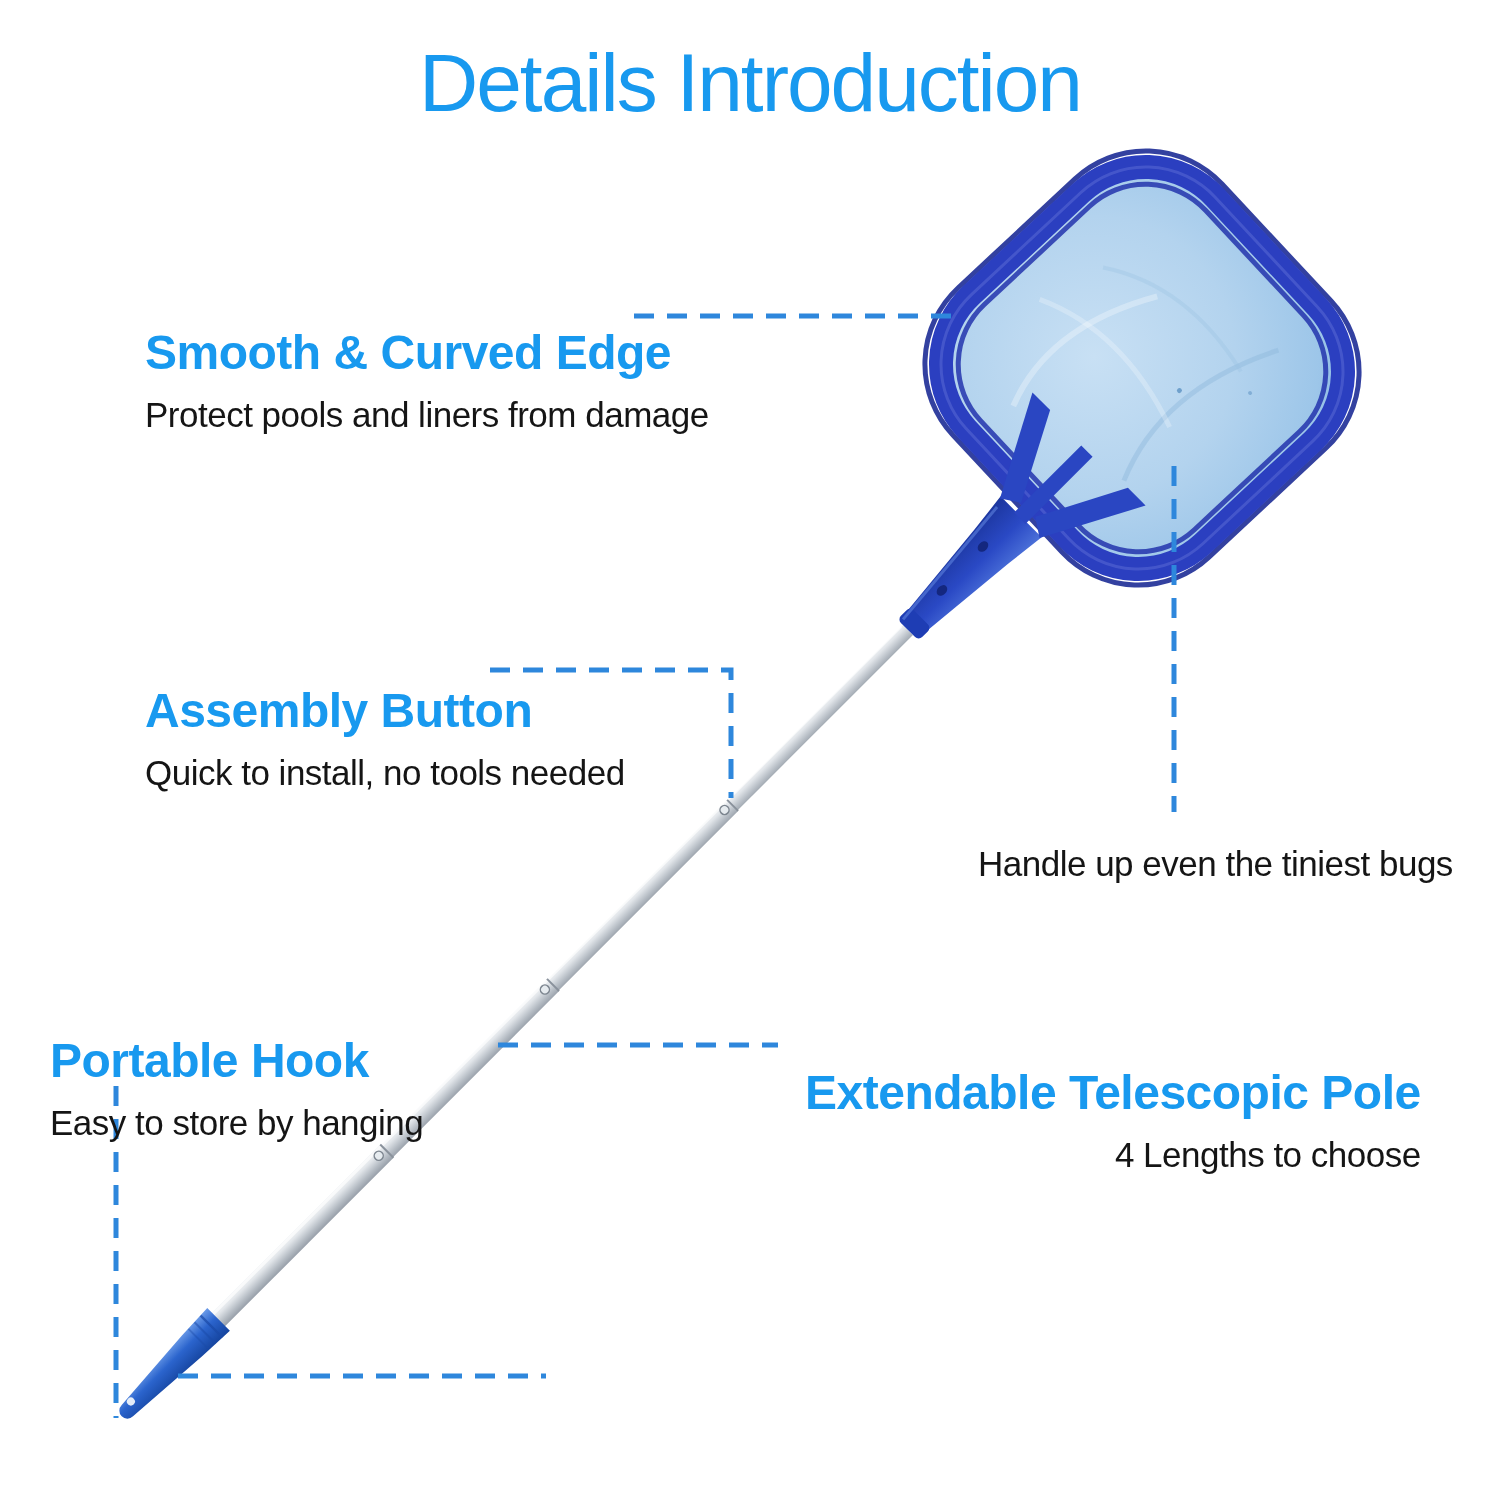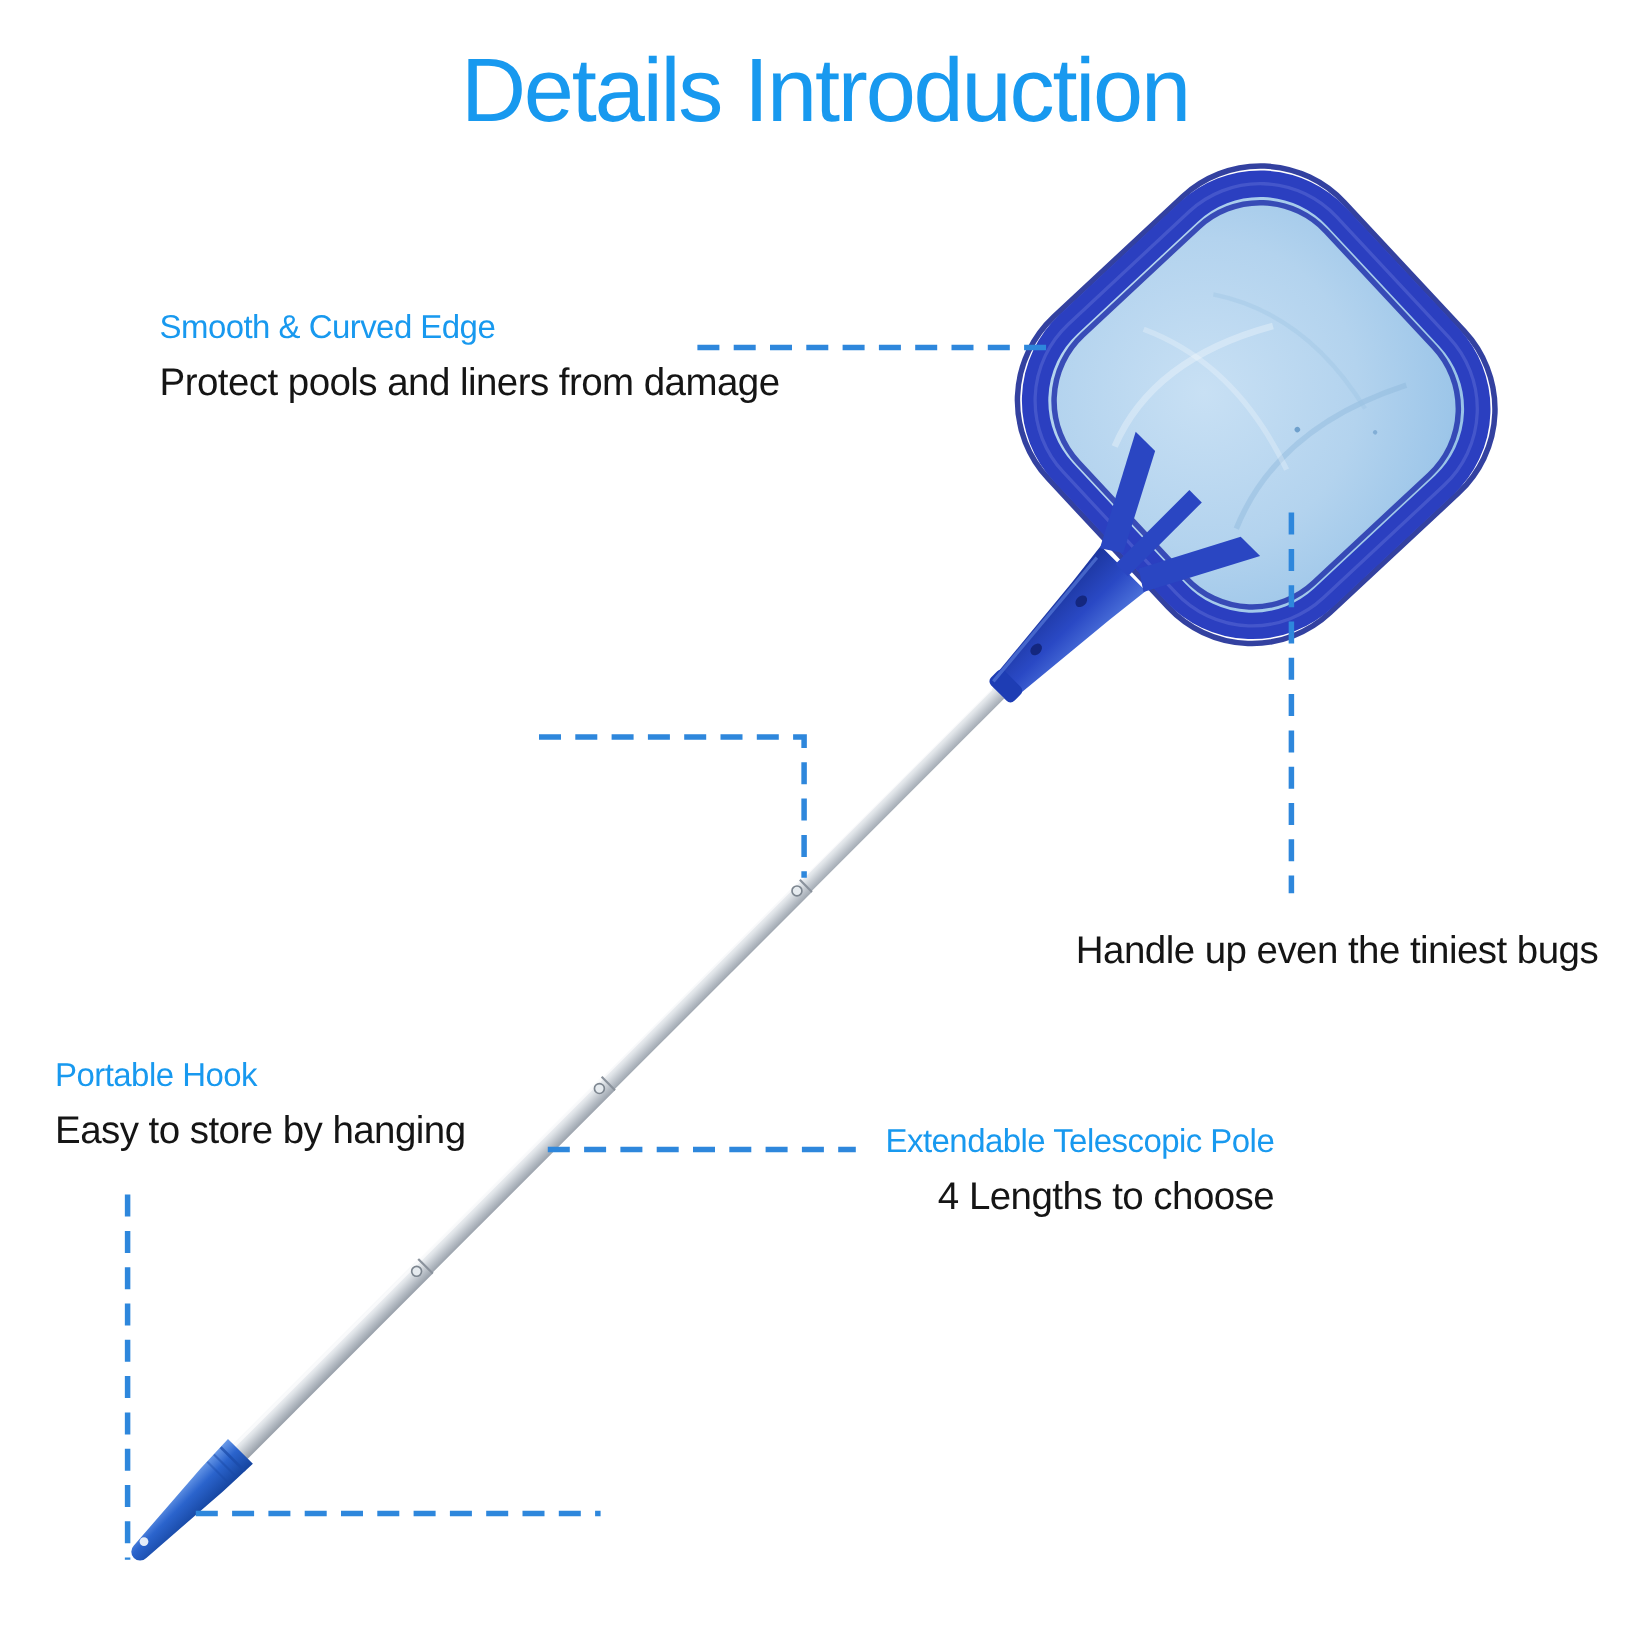--- a/index.html
+++ b/index.html
@@ -13,31 +13,31 @@
   .page-title{
     position:absolute;left:0;top:36px;width:1500px;
     text-align:center;
     font-size:82px;font-weight:400;letter-spacing:-2px;
     color:var(--c-accent,#1899ef);
     margin:0;
   }
   .product-svg{position:absolute;left:0;top:0;width:1500px;height:1500px;}
   .callout{position:absolute;white-space:nowrap;}
   .co-title{
-    font-size:30px;font-weight:400;letter-spacing:-0.5px;
-    color:var(--c-accent,#1899ef);line-height:1.3;
+    font-size:48px;font-weight:700;letter-spacing:-0.5px;
+    color:var(--c-accent,#1899ef);line-height:1.3;margin-top:44px;
   }
   .co-desc{
     font-size:35px;font-weight:400;letter-spacing:-0.5px;
     color:var(--c-text,#151515);line-height:1.3;margin-top:8px;
   }
   #co-smooth   {left:145px; top:278px;}
   #co-assembly {left:145px; top:636px;}
   #co-mesh     {left:978px; top:833px;}
-  #co-hook     {left:50px;  top:958px;}
+  #co-hook     {left:50px;  top:986px;}
   #co-pole     {left:805px; top:1018px;text-align:right;}
   #co-grip     {left:570px; top:1333px;}
 </style>
 </head>
 <body>
 
 <div class="stage">
 
   <h1 class="page-title">Details Introduction</h1>
 
@@ -123,20 +123,24 @@
       <path d="M498,1045 H778"></path>
       <path d="M178,1376 H546"></path>
     </g>
   </svg>
 
   <div class="callout" id="co-smooth">
     <div class="co-title">Smooth &amp; Curved Edge</div>
     <div class="co-desc">Protect pools and liners from damage</div>
   </div>
 
+  <div class="callout" id="co-assembly">
+    <div class="co-title">Assembly Button</div>
+    <div class="co-desc">Quick to install, no tools needed</div>
+  </div>
 
   <div class="callout" id="co-mesh">
     <div class="co-desc">Handle up even the tiniest bugs</div>
   </div>
 
   <div class="callout" id="co-hook">
     <div class="co-title">Portable Hook</div>
     <div class="co-desc">Easy to store by hanging</div>
   </div>
 

